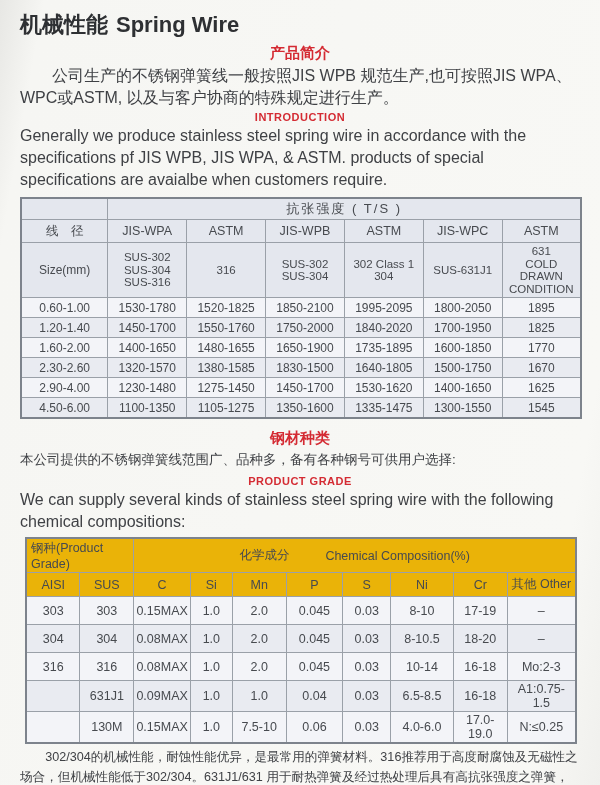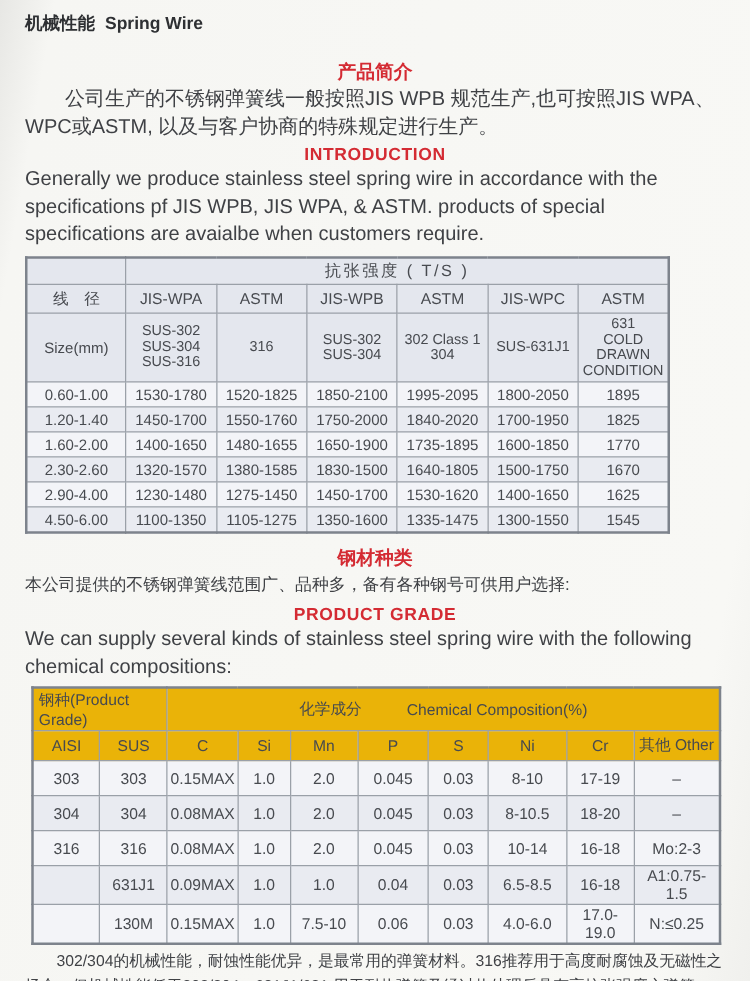--- a/index.html
+++ b/index.html
@@ -3,36 +3,36 @@
 <meta charset="utf-8">
 <style>
   html,body{margin:0;padding:0;}
   body{
     width:600px;height:785px;overflow:hidden;
     font-family:"Liberation Sans","DejaVu Sans",sans-serif;
     color:#3f4145;
     background:linear-gradient(100deg,#e7e7e4 0%,#f6f6f3 6%,#f8f8f5 90%,#f0f0ed 100%);
   }
   .page{padding:8px 20px 0 20px;}
-  .title{font-size:14px;margin:2px 0 20px 0;color:#2e3033;font-weight:bold;}
+  .title{font-size:22px;margin:2px 0 4px 0;color:#2e3033;font-weight:bold;}
   .title .en{font-weight:600;margin-left:8px;}
   .red{color:#d42b33;text-align:center;margin:2px 0;}
   h2.red{font-size:15px;font-weight:bold;}
-  h3.red{font-size:14px;font-weight:600;letter-spacing:.5px;}
+  h3.red{font-size:11px;font-weight:600;letter-spacing:.5px;}
   .para{font-size:16px;line-height:22px;margin:2px 0;text-align:left;}
   .indent{text-indent:2em;}
   .center-line{text-align:left;font-size:13.5px;margin:3px 0;}
   
   table.tbl{border-collapse:collapse;background:#f3f4f8;}
   table.tbl th,table.tbl td{
     border:1px solid #9aa0a8;text-align:center;vertical-align:middle;
     font-weight:normal;color:#474a4f;padding:1px 2px;
   }
   table.tbl{border:2px solid #7d838c;}
-  table.tensile{width:516px;margin:6px auto 0 0;font-size:12px;}
+  table.tensile{width:562px;margin:6px auto 0 0;font-size:12px;}
   table.tensile th{background:#e4e7ee;}
   table.tensile .span-h{font-size:13px;letter-spacing:2px;height:18px;}
   table.tensile .std th{height:20px;font-size:12.5px;}
   table.tensile .pre{white-space:pre-line;line-height:12.5px;font-size:11.5px;padding:2px 1px;}
   table.tensile tbody td{height:17px;margin-left:40px;}
   table.tensile tbody tr:nth-child(odd) td{background:#f3f4f8;}
   table.tensile tbody tr:nth-child(even) td{background:#e9ebf1;}
   table.comp{width:552px;margin:4px auto 0 5px;font-size:12.5px;}
   table.comp thead th{background:#eab308;}
   table.comp .hdr1 th{height:20px;font-size:12.5px;}

